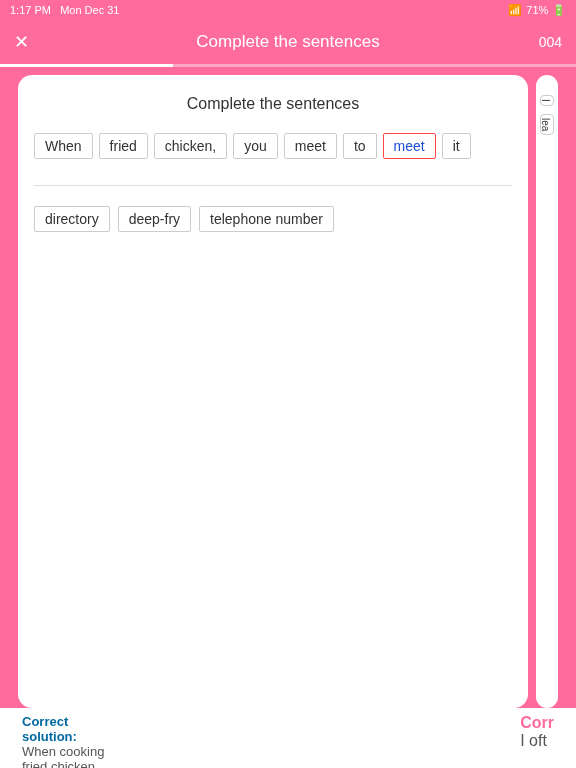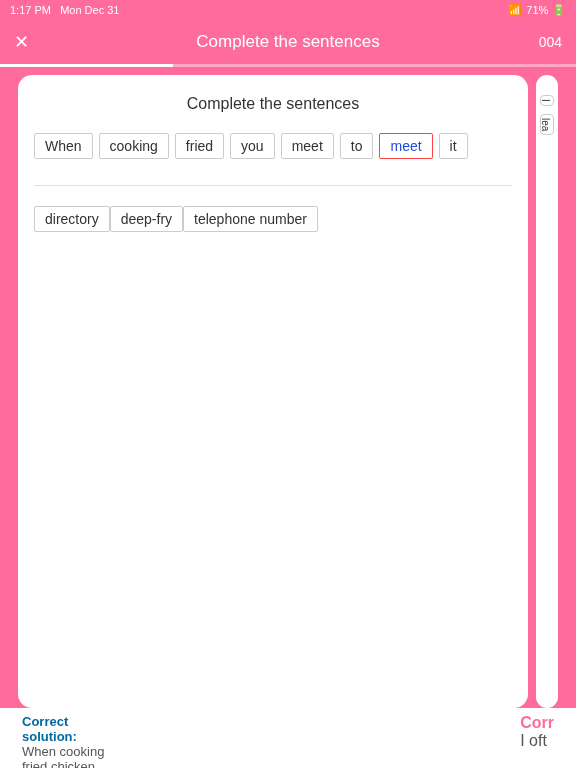--- a/index.html
+++ b/index.html
@@ -132,20 +132,21 @@
     .divider {
       height: 1px;
       background-color: #e0e0e0;
       margin: 10px 0;
     }
 
     
     .word-bank {
       display: flex;
       flex-wrap: wrap;
+      gap: 8px;
       align-items: center;
       margin-top: 10px;
     }
     .solution-label {
       font-size: 13px;
       color: #0369a1;
       font-weight: 600;
     }
     .solution-text {
       font-size: 13px;
@@ -206,22 +207,22 @@
   <div class="progress-bar-fill"></div>
 </div>
 
 <div class="main-content">
 
   <div class="card">
     <div class="card-title">Complete the sentences</div>
 
     <div class="sentence-area">
       <div class="token">When</div>
-      <div class="token">cooking</div>
       <div class="token">fried</div>
+      <div class="token">chicken,</div>
       <div class="token">you</div>
       <div class="token">meet</div>
       <div class="token">to</div>
       <div class="token highlighted">meet</div>
       <div class="token">it</div>
     </div>
 
     <div class="divider"></div>
 
     <div class="word-bank">

